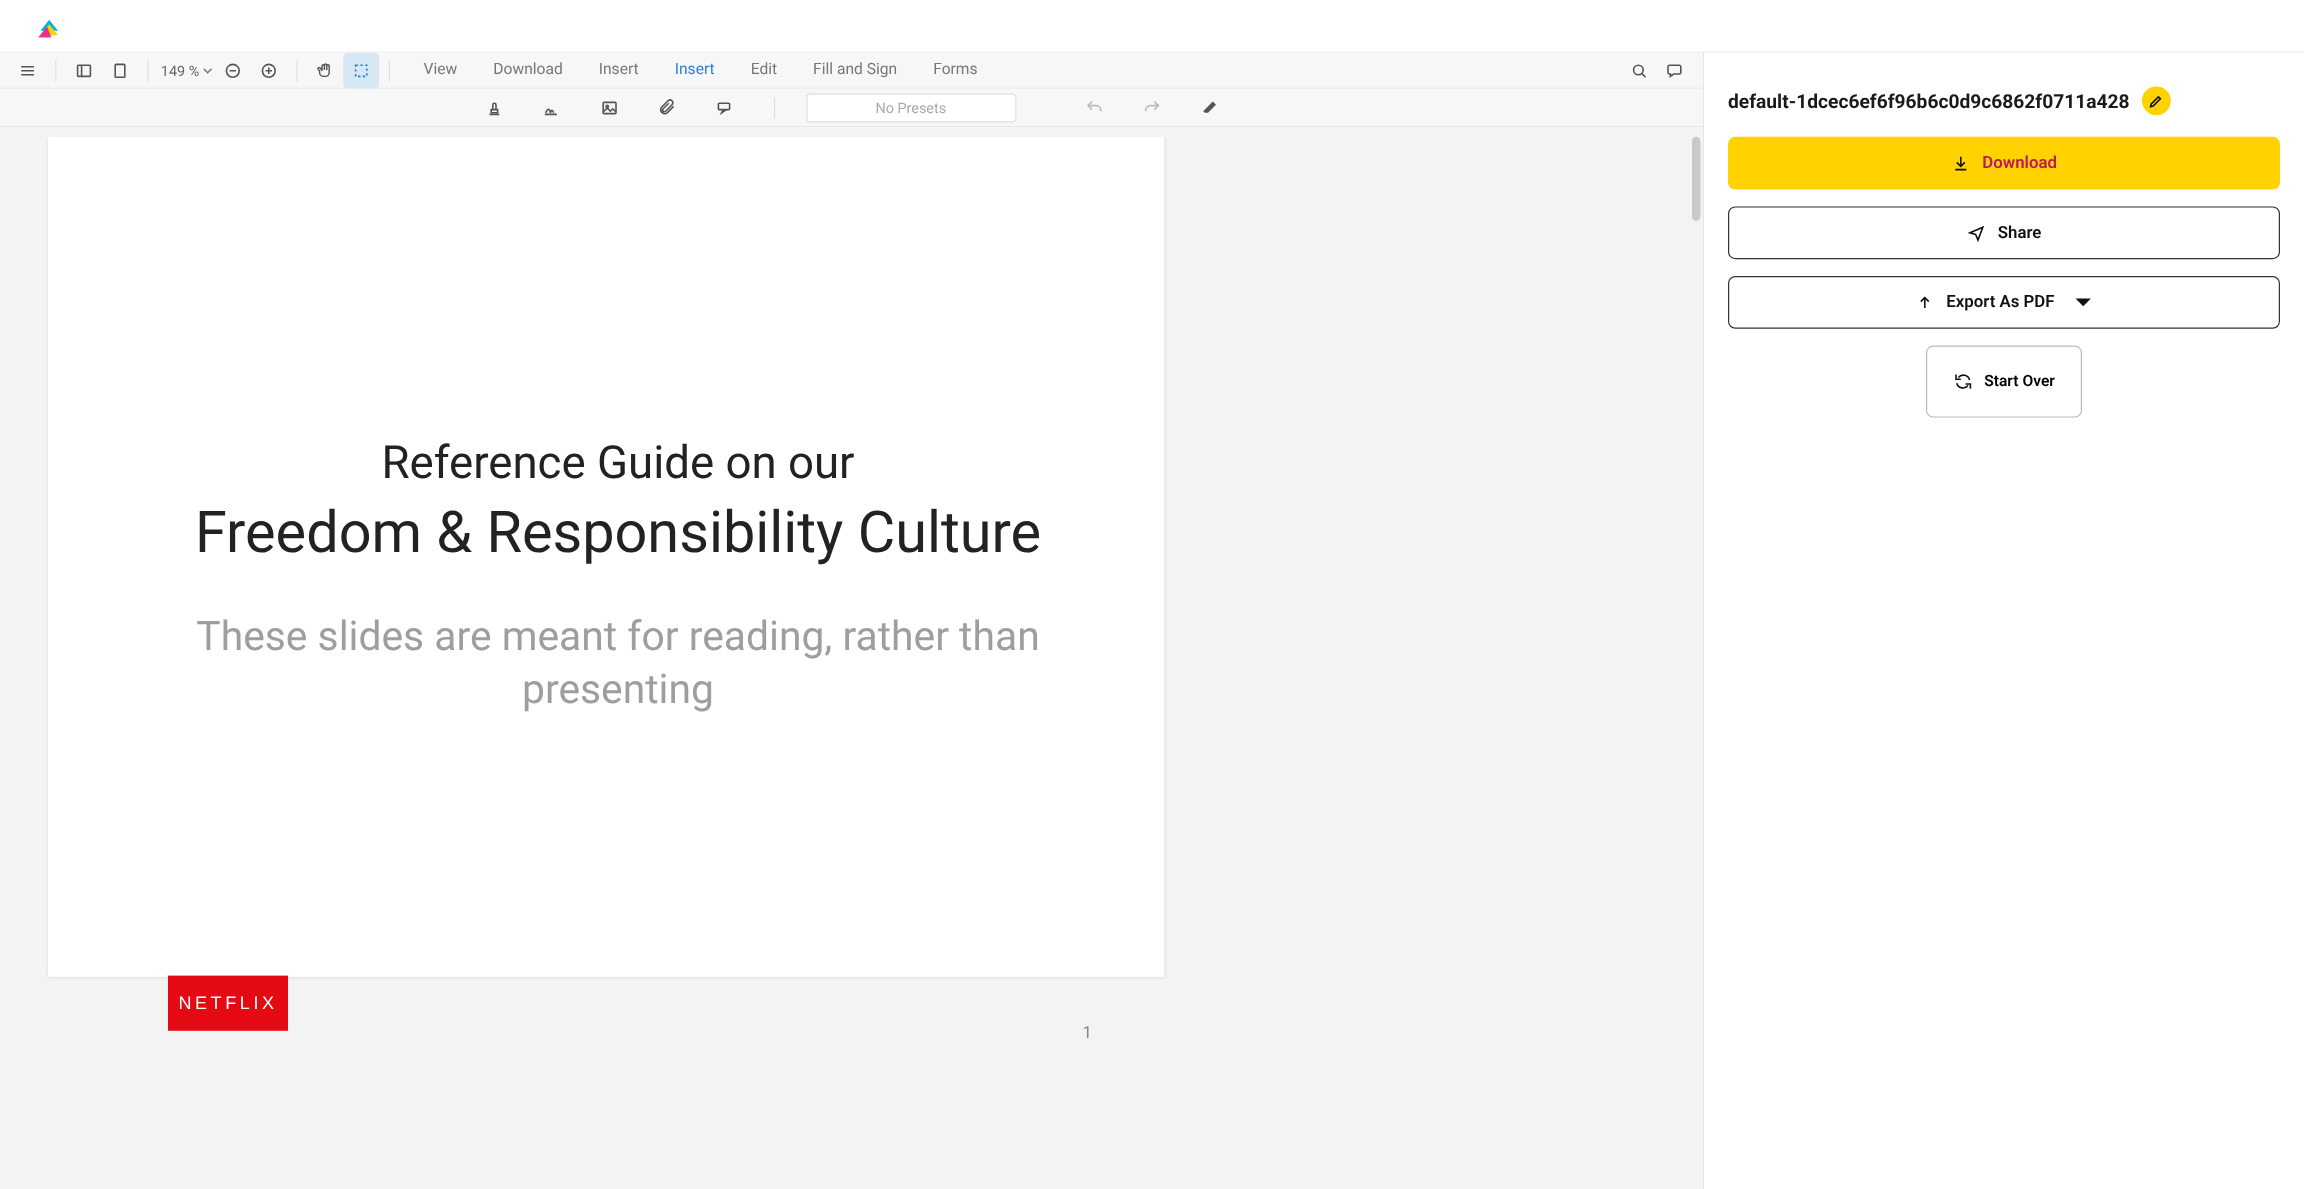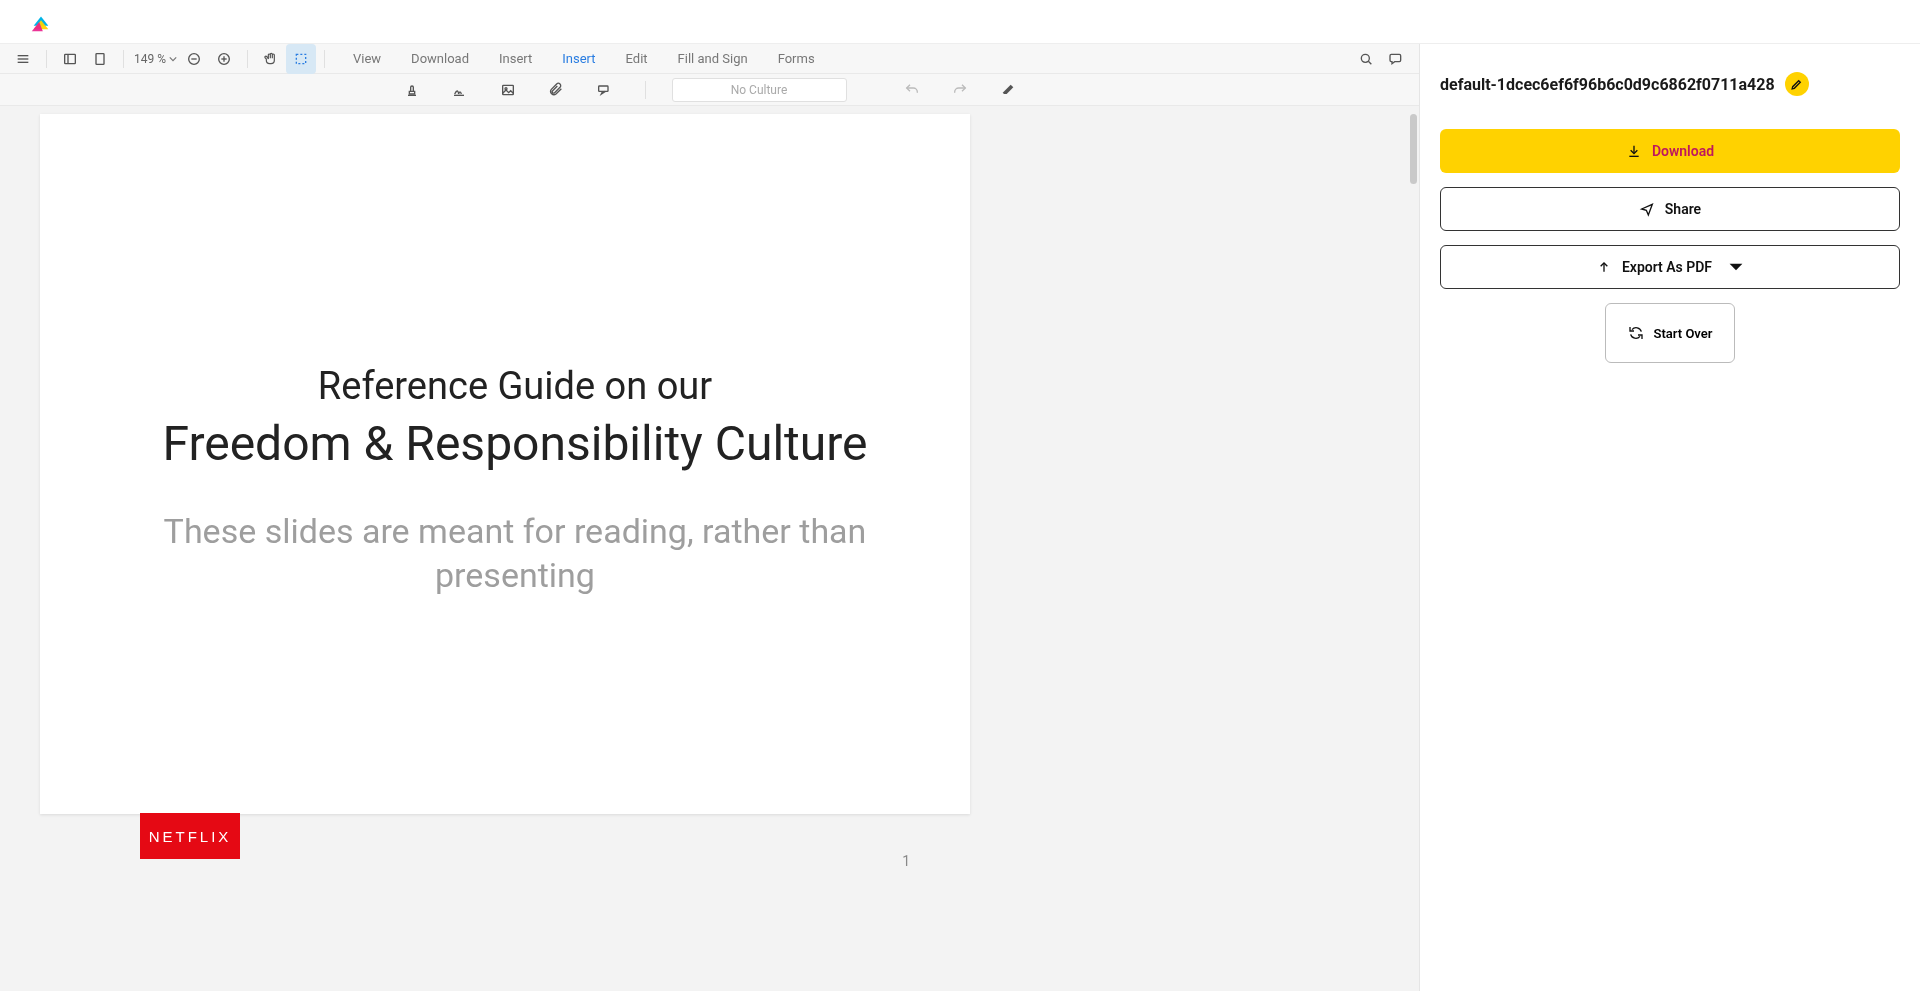--- a/index.html
+++ b/index.html
@@ -38,21 +38,21 @@
 .page { position: absolute; left: 40px; top: 8px; width: 930px; height: 700px; background: #fff; box-shadow: 0 1px 3px rgba(0,0,0,0.1); }
 .page-inner { padding: 250px 40px 0 60px; text-align: center; color: #222; }
 .p-title1 { font-size: 38px; font-weight: 400; margin-bottom: 8px; }
 .p-title2 { font-size: 48px; font-weight: 400; line-height: 1.15; }
 .p-sub { font-size: 34px; color: #9e9e9e; margin-top: 38px; line-height: 1.3; }
 .netflix-badge { position: absolute; left: 100px; bottom: -45px; width: 100px; height: 46px; background: #e50914; color: #fff; font-weight: 400; letter-spacing: 3px; font-size: 15px; display: flex; align-items: center; justify-content: center; font-family: Arial, sans-serif; }
 .page-num { position: absolute; right: 60px; bottom: -55px; font-size: 14px; color: #888; }
 .scroll-ind { position: absolute; right: 2px; top: 8px; width: 7px; height: 70px; background: #c9c9c9; border-radius: 4px; }
 
 
-.file-row { display: flex; align-items: center; gap: 10px; margin-bottom: 33px; }
+.file-row { display: flex; align-items: center; gap: 10px; margin-bottom: 18px; }
 .file-name { font-size: 16px; font-weight: 700; color: #1a1a1a; word-break: break-all; }
 .edit-chip { width: 24px; height: 24px; background: #ffd200; border-radius: 50%; display: flex; align-items: center; justify-content: center; flex-shrink: 0; }
 .edit-chip svg { width: 13px; height: 13px; }
 
 .btn { width: 100%; height: 44px; border-radius: 6px; display: flex; align-items: center; justify-content: center; gap: 10px; font-size: 14px; font-weight: 600; cursor: pointer; margin-bottom: 14px; }
 .btn-yellow { background: #ffd200; color: #be185d; border: none; }
 .btn-outline { background: #fff; border: 1px solid #333; color: #111; }
 .btn svg { width: 16px; height: 16px; }
 .btn .chev { margin-left: 6px; }
 
@@ -175,21 +175,21 @@
             <path d="M20 10l-8 8a5 5 0 01-7-7l8-8a3.5 3.5 0 015 5l-8 8a2 2 0 01-3-3l7-7"></path>
           </svg>
         </div>
       <div class="tb-icon-btn">
           <svg viewBox="0 0 24 24" fill="none" stroke="currentColor" stroke-width="2">
             <rect x="4" y="6" width="14" height="8" rx="1"></rect>
             <path d="M10 14l-2 4 6-4"></path>
           </svg>
         </div>
       <div class="tb-sep"></div>
-      <div class="presets">No Culture</div>
+      <div class="presets">No Presets</div>
       <div style="width:14px"></div>
       <div class="tb-icon-btn" style="color:#bbb">
           <svg viewBox="0 0 24 24" fill="none" stroke="currentColor" stroke-width="2">
             <path d="M9 14l-5-5 5-5"></path>
             <path d="M4 9h10a6 6 0 016 6v1"></path>
           </svg>
         </div>
       <div class="tb-icon-btn" style="color:#bbb">
           <svg viewBox="0 0 24 24" fill="none" stroke="currentColor" stroke-width="2">
             <path d="M15 14l5-5-5-5"></path>

